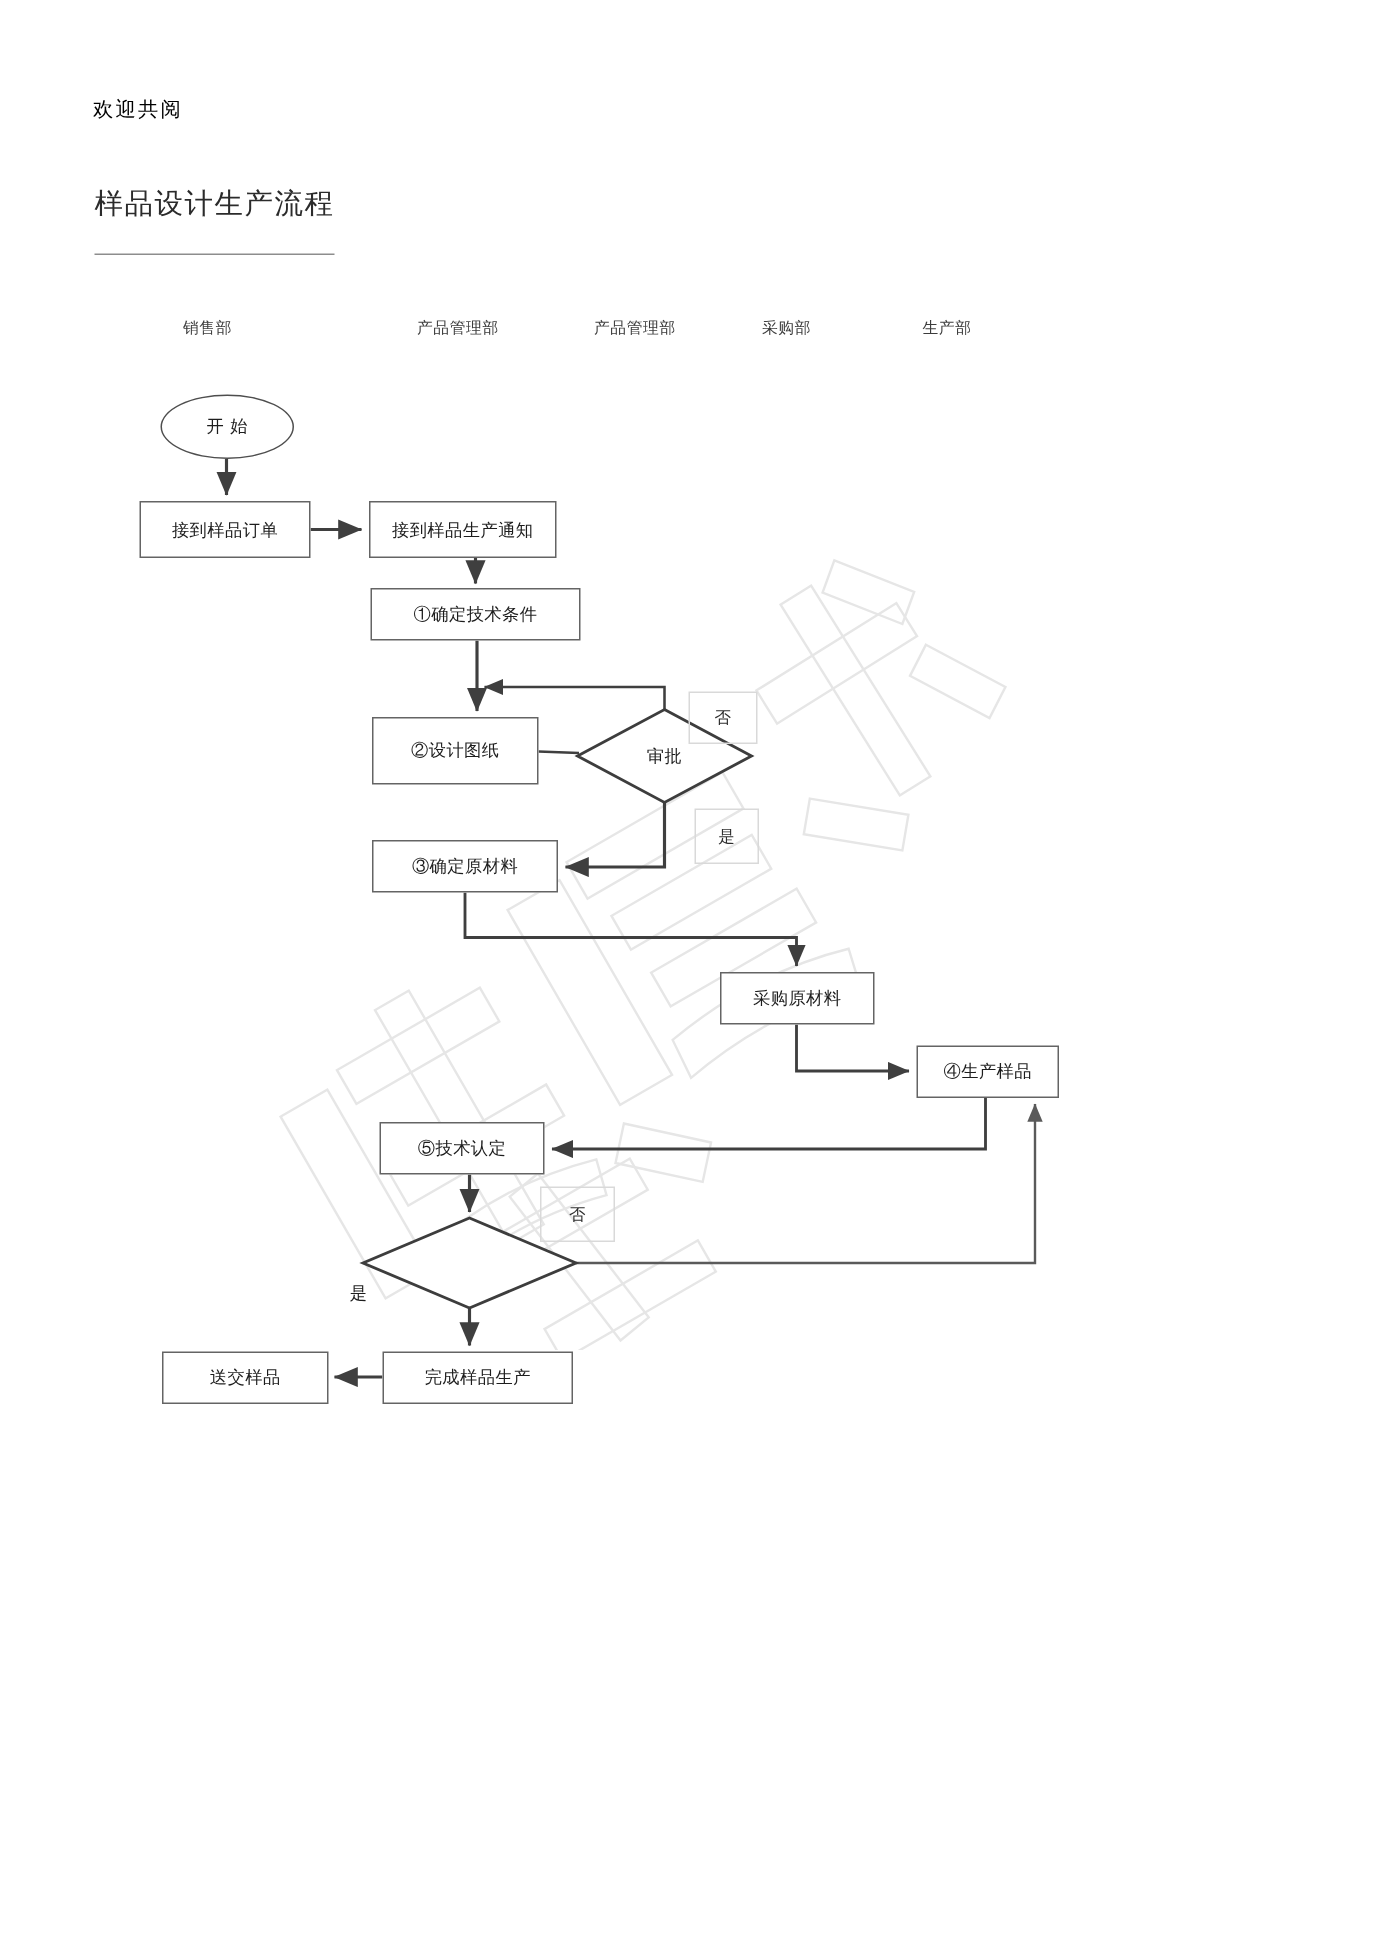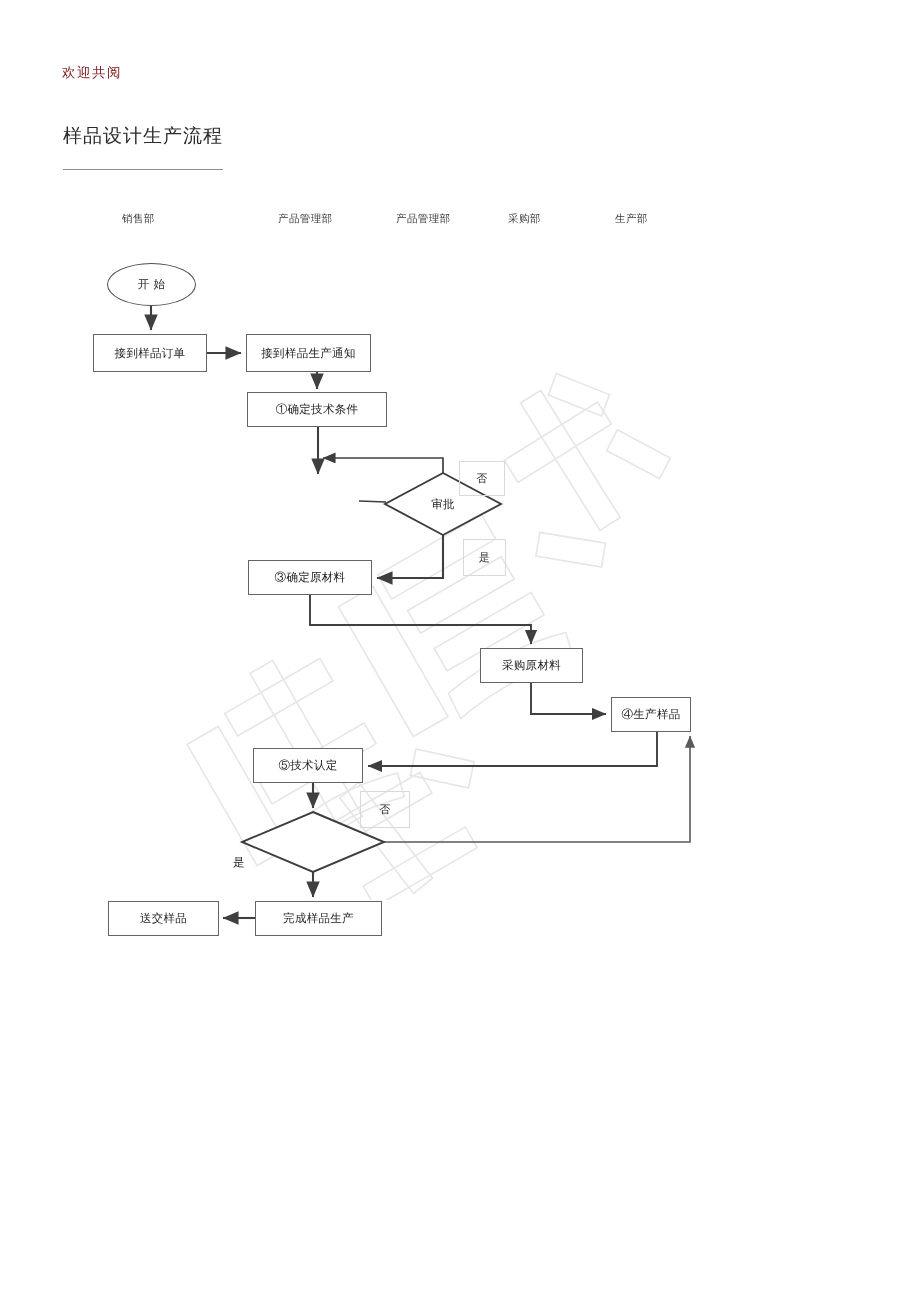--- a/index.html
+++ b/index.html
@@ -11,21 +11,21 @@
     position:relative;
     overflow:hidden;
   }
   #page {
     position:absolute; left:0; top:0; width:920px; height:1303px;
   }
 
   
   .welcome {
     position:absolute; left:62px; top:64px;
-    font-size:13.5px; color:#7f1d1d;
+    font-size:13.5px; color:#000000;
     letter-spacing:1.5px;
     font-family:"DejaVu Serif", serif;
   }
   .doc-title {
     position:absolute; left:63px; top:123px;
     font-size:19px; color:#2b2b2b;
     letter-spacing:1px;
     font-family:"DejaVu Serif", serif;
     border-bottom:1px solid #8d8d8d;
     padding-bottom:20px;
@@ -190,20 +190,23 @@
   </div>
 
   <div class="node process" style="left:246px; top:334px; width:125px; height:38px;">
     <span>接到样品生产通知</span>
   </div>
 
   <div class="node process" style="left:247px; top:392px; width:140px; height:35px;">
     <span>①确定技术条件</span>
   </div>
 
+  <div class="node process" style="left:248px; top:478px; width:111px; height:45px;">
+    <span>②设计图纸</span>
+  </div>
 
   <div class="node decision" style="left:385px; top:473px; width:116px; height:62px;">
     <span>审批</span>
   </div>
 
   <div class="node label-box" style="left:459px; top:461px; width:46px; height:35px;">
     <span>否</span>
   </div>
 
   <div class="node label-box" style="left:463px; top:539px; width:43px; height:37px;">
@@ -211,21 +214,21 @@
   </div>
 
   <div class="node process" style="left:248px; top:560px; width:124px; height:35px;">
     <span>③确定原材料</span>
   </div>
 
   <div class="node process" style="left:480px; top:648px; width:103px; height:35px;">
     <span>采购原材料</span>
   </div>
 
-  <div class="node process" style="left:611px; top:697px; width:80px; height:35px;justify-content:center;">
+  <div class="node process" style="left:611px; top:697px; width:95px; height:35px;justify-content:center;">
     <span>④生产样品</span>
   </div>
 
   <div class="node process" style="left:253px; top:748px; width:110px; height:35px;">
     <span>⑤技术认定</span>
   </div>
 
 
   <div class="node label-box" style="left:360px; top:791px; width:50px; height:37px;">
     <span>否</span>

